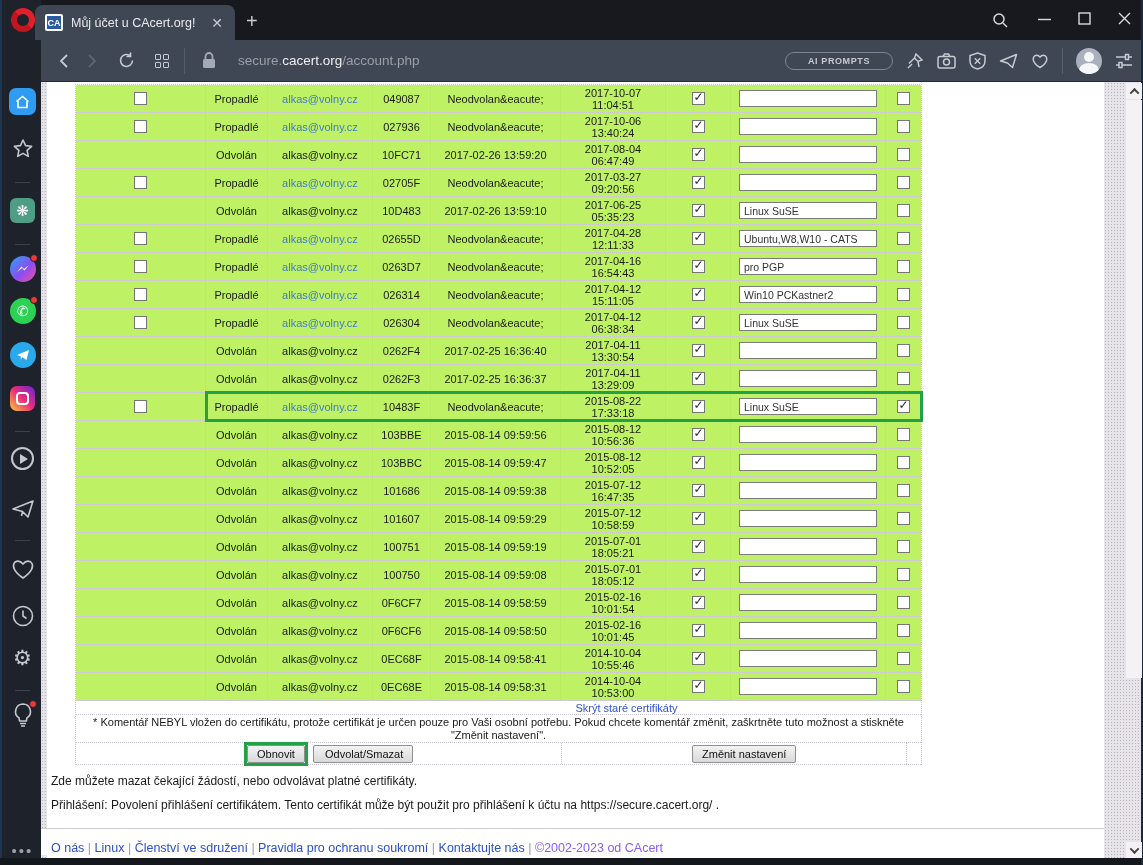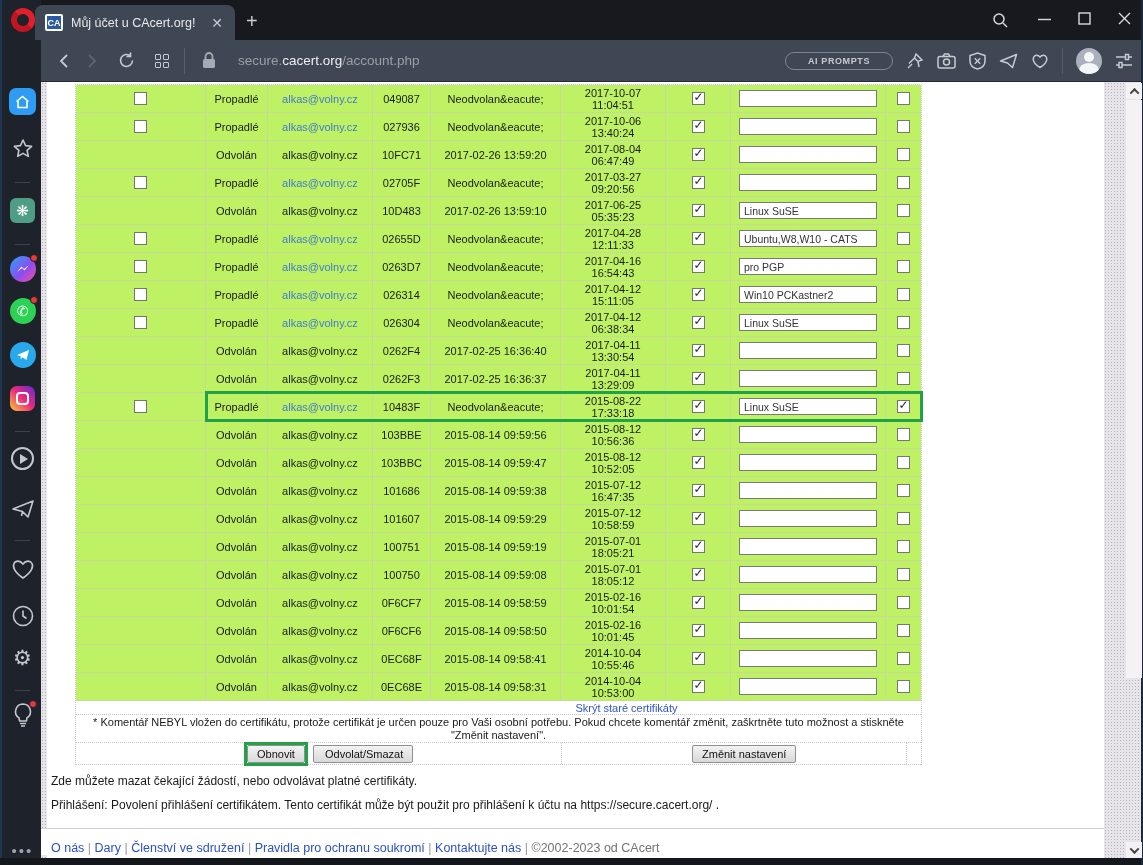--- a/index.html
+++ b/index.html
@@ -78,21 +78,21 @@
   .t-btnrow .sep2 { position:absolute; left:830px; top:0; bottom:0; border-left:1px dotted #c9c3d2; }
   .btn { font-family:"Liberation Sans",sans-serif; font-size:11px; color:#111; background:linear-gradient(#f3f3f3,#d9d9d9); border:1px solid #8f8f8f; border-radius:2px; padding:2px 9px; height:18px; }
   .green-wrap { position:absolute; top:-1px; display:inline-block; border:3px solid var(--green); }
   .pos-odvolat { position:absolute; left:237px; top:2px;padding-left:11px; }
   .pos-zmenit { position:absolute; left:616px; top:2px; }
 
   .para { position:absolute; left:10px; width:990px; font-size:12px; color:#1a1a1a; }
   .footer { position:absolute; left:0; top:746px; width:1063px; border-top:1px solid #cfcfcf; padding:12px 0 0 10px; font-size:12.5px; background:#fff; }
   .footer a { color:#2b50c8; text-decoration:none; }
   .footer .sep { color:#9a9a9a; }
-  .footer .copy { color:#737373; }
+  .footer .copy { color:#8b5cf6; }
 
   
   .scroll-gutter { position:absolute; left:1104px; top:82px; width:39px; height:776px; }
   .sb-btn { position:absolute; left:1126px; width:16px; height:16px; background:#f4f2f5; display:flex; align-items:center; justify-content:center; z-index:3; }
   .sb-thumb { position:absolute; left:1126px; top:100px; width:16px; height:578px; background:#f4f2f5; z-index:2; }
   .chev { width:7px; height:7px; border-left:2px solid #444; border-top:2px solid #444; }
   .chev.up { transform:rotate(45deg) translate(1px,1px); }
   .chev.down { transform:rotate(225deg) translate(1px,1px); }
   .bottom-strip { position:absolute; left:0; top:858px; width:1143px; height:7px; background:#14171c; }
   .right-edge { position:absolute; left:1141px; top:0; width:2px; height:865px; background:#1a2a3a; }
@@ -853,21 +853,21 @@
         </span>
         <button class="btn pos-odvolat">Odvolat/Smazat</button>
         <button class="btn pos-zmenit">Změnit nastavení</button>
       </div>
     </div>
 
     <p class="para" style="top:692px;">Zde můžete mazat čekající žádostí, nebo odvolávat platné certifikáty.</p>
     <p class="para" style="top:716px;">Přihlášení: Povolení přihlášení certifikátem. Tento certifikát může být použit pro přihlášení k účtu na https://secure.cacert.org/ .</p>
 
     <div class="footer">
-      <span id="footer-links"><a href="#">O nás</a><span class="sep"> | </span><a href="#">Dary</a><span class="sep"> | </span><a href="#">Členství ve sdružení</a><span class="sep"> | </span><a href="#">Pravidla pro ochranu soukromí</a><span class="sep"> | </span><a href="#">Kontaktujte nás</a></span>
+      <span id="footer-links"><a href="#">O nás</a><span class="sep"> | </span><a href="#">Linux</a><span class="sep"> | </span><a href="#">Členství ve sdružení</a><span class="sep"> | </span><a href="#">Pravidla pro ochranu soukromí</a><span class="sep"> | </span><a href="#">Kontaktujte nás</a></span>
       <span class="sep"> |</span>
       <span class="copy">©2002-2023 od CAcert</span>
     </div>
   </div>
 
   <div class="scroll-gutter dots-bg"></div>
   <div class="sb-btn" style="top:83px;">
       <div class="chev up"></div>
     </div>
   <div class="sb-thumb"></div>

